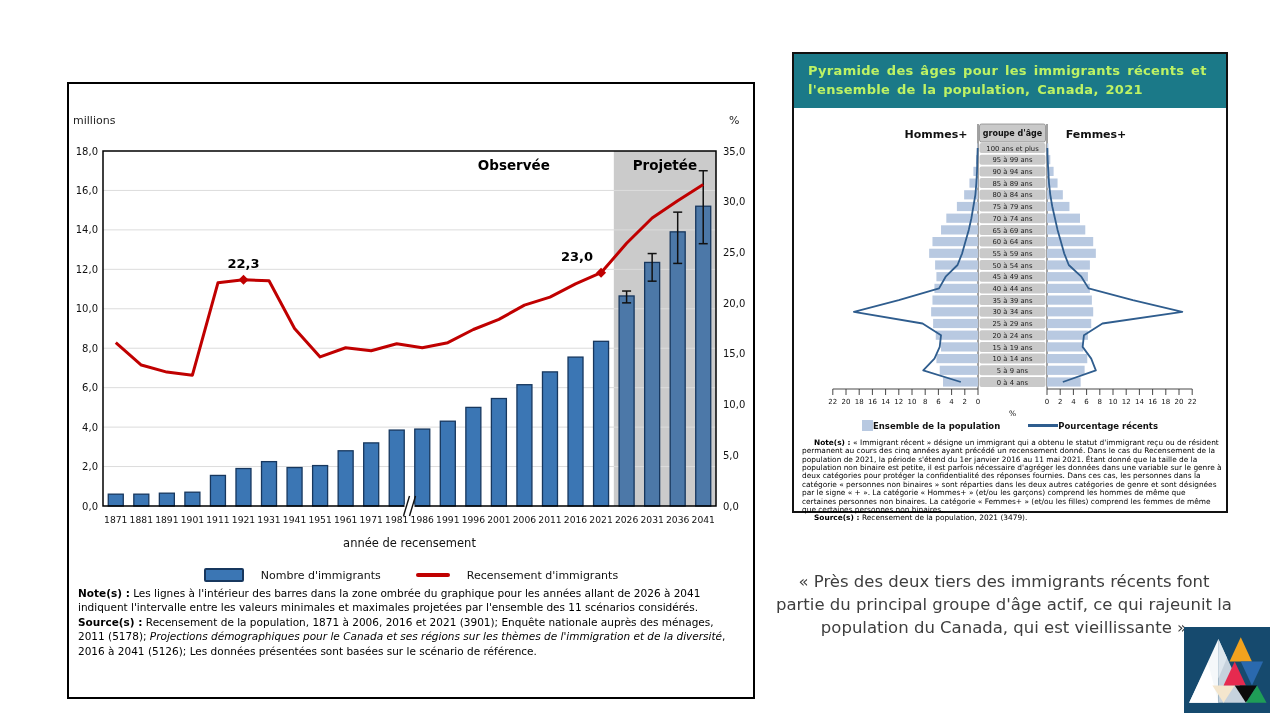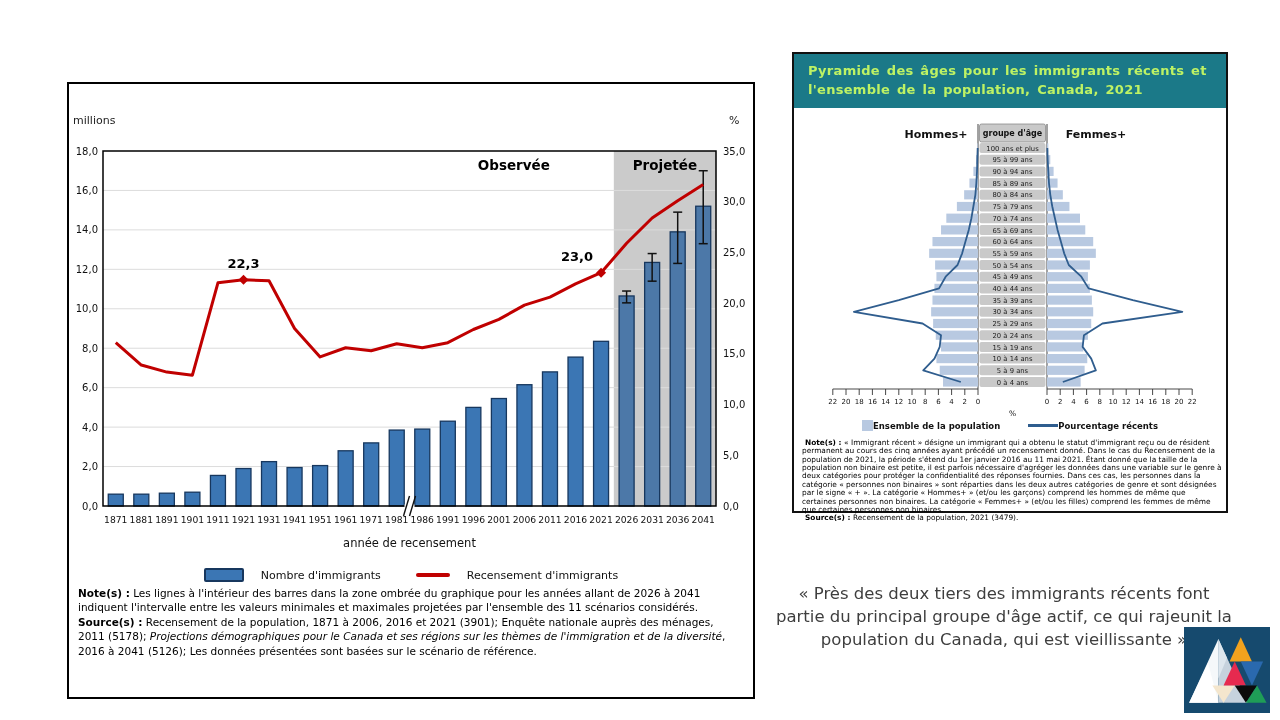--- a/index.html
+++ b/index.html
@@ -24,23 +24,23 @@
   .pyr-title{height:54px;background:#1B7988;color:#bef264;font-weight:bold;font-size:13px;
              display:flex;align-items:center;justify-content:center;text-align:left;
              padding:0 14px;line-height:1.45;letter-spacing:.3px;word-spacing:2px;}
   #pyr-svg{position:absolute;left:0;top:56px;}
   .pyr-legend{position:absolute;left:0;top:366px;width:100%;display:flex;justify-content:center;
               align-items:center;font-size:8.5px;font-weight:bold;}
   .pyr-legend .sq{display:inline-block;width:11px;height:11px;background:#B8C9E1;}
   .pyr-legend .ln{display:inline-block;width:30px;height:2.5px;background:#2F5D8E;margin-left:28px;}
   .pyr-notes{position:absolute;left:8px;top:385px;width:420px;font-size:7.4px;line-height:1.13;
              color:#000;}
-  .pyr-notes p{margin:3px;display:inline;}
+  .pyr-notes p{margin:12px;display:inline;}
   
-  .quote{position:absolute;left:772px;top:582px;width:464px;font-size:16.5px;line-height:1.4;
+  .quote{position:absolute;left:772px;top:570px;width:464px;font-size:16.5px;line-height:1.4;
          color:#3E3E3E;text-align:center;}
   .logo{position:absolute;left:1184px;top:627px;}
   svg{font-family:"DejaVu Sans","Liberation Sans",sans-serif;}
   b{font-weight:bold;}
 </style>
 </head>
 <body>
 
 <div class="stage">
 

